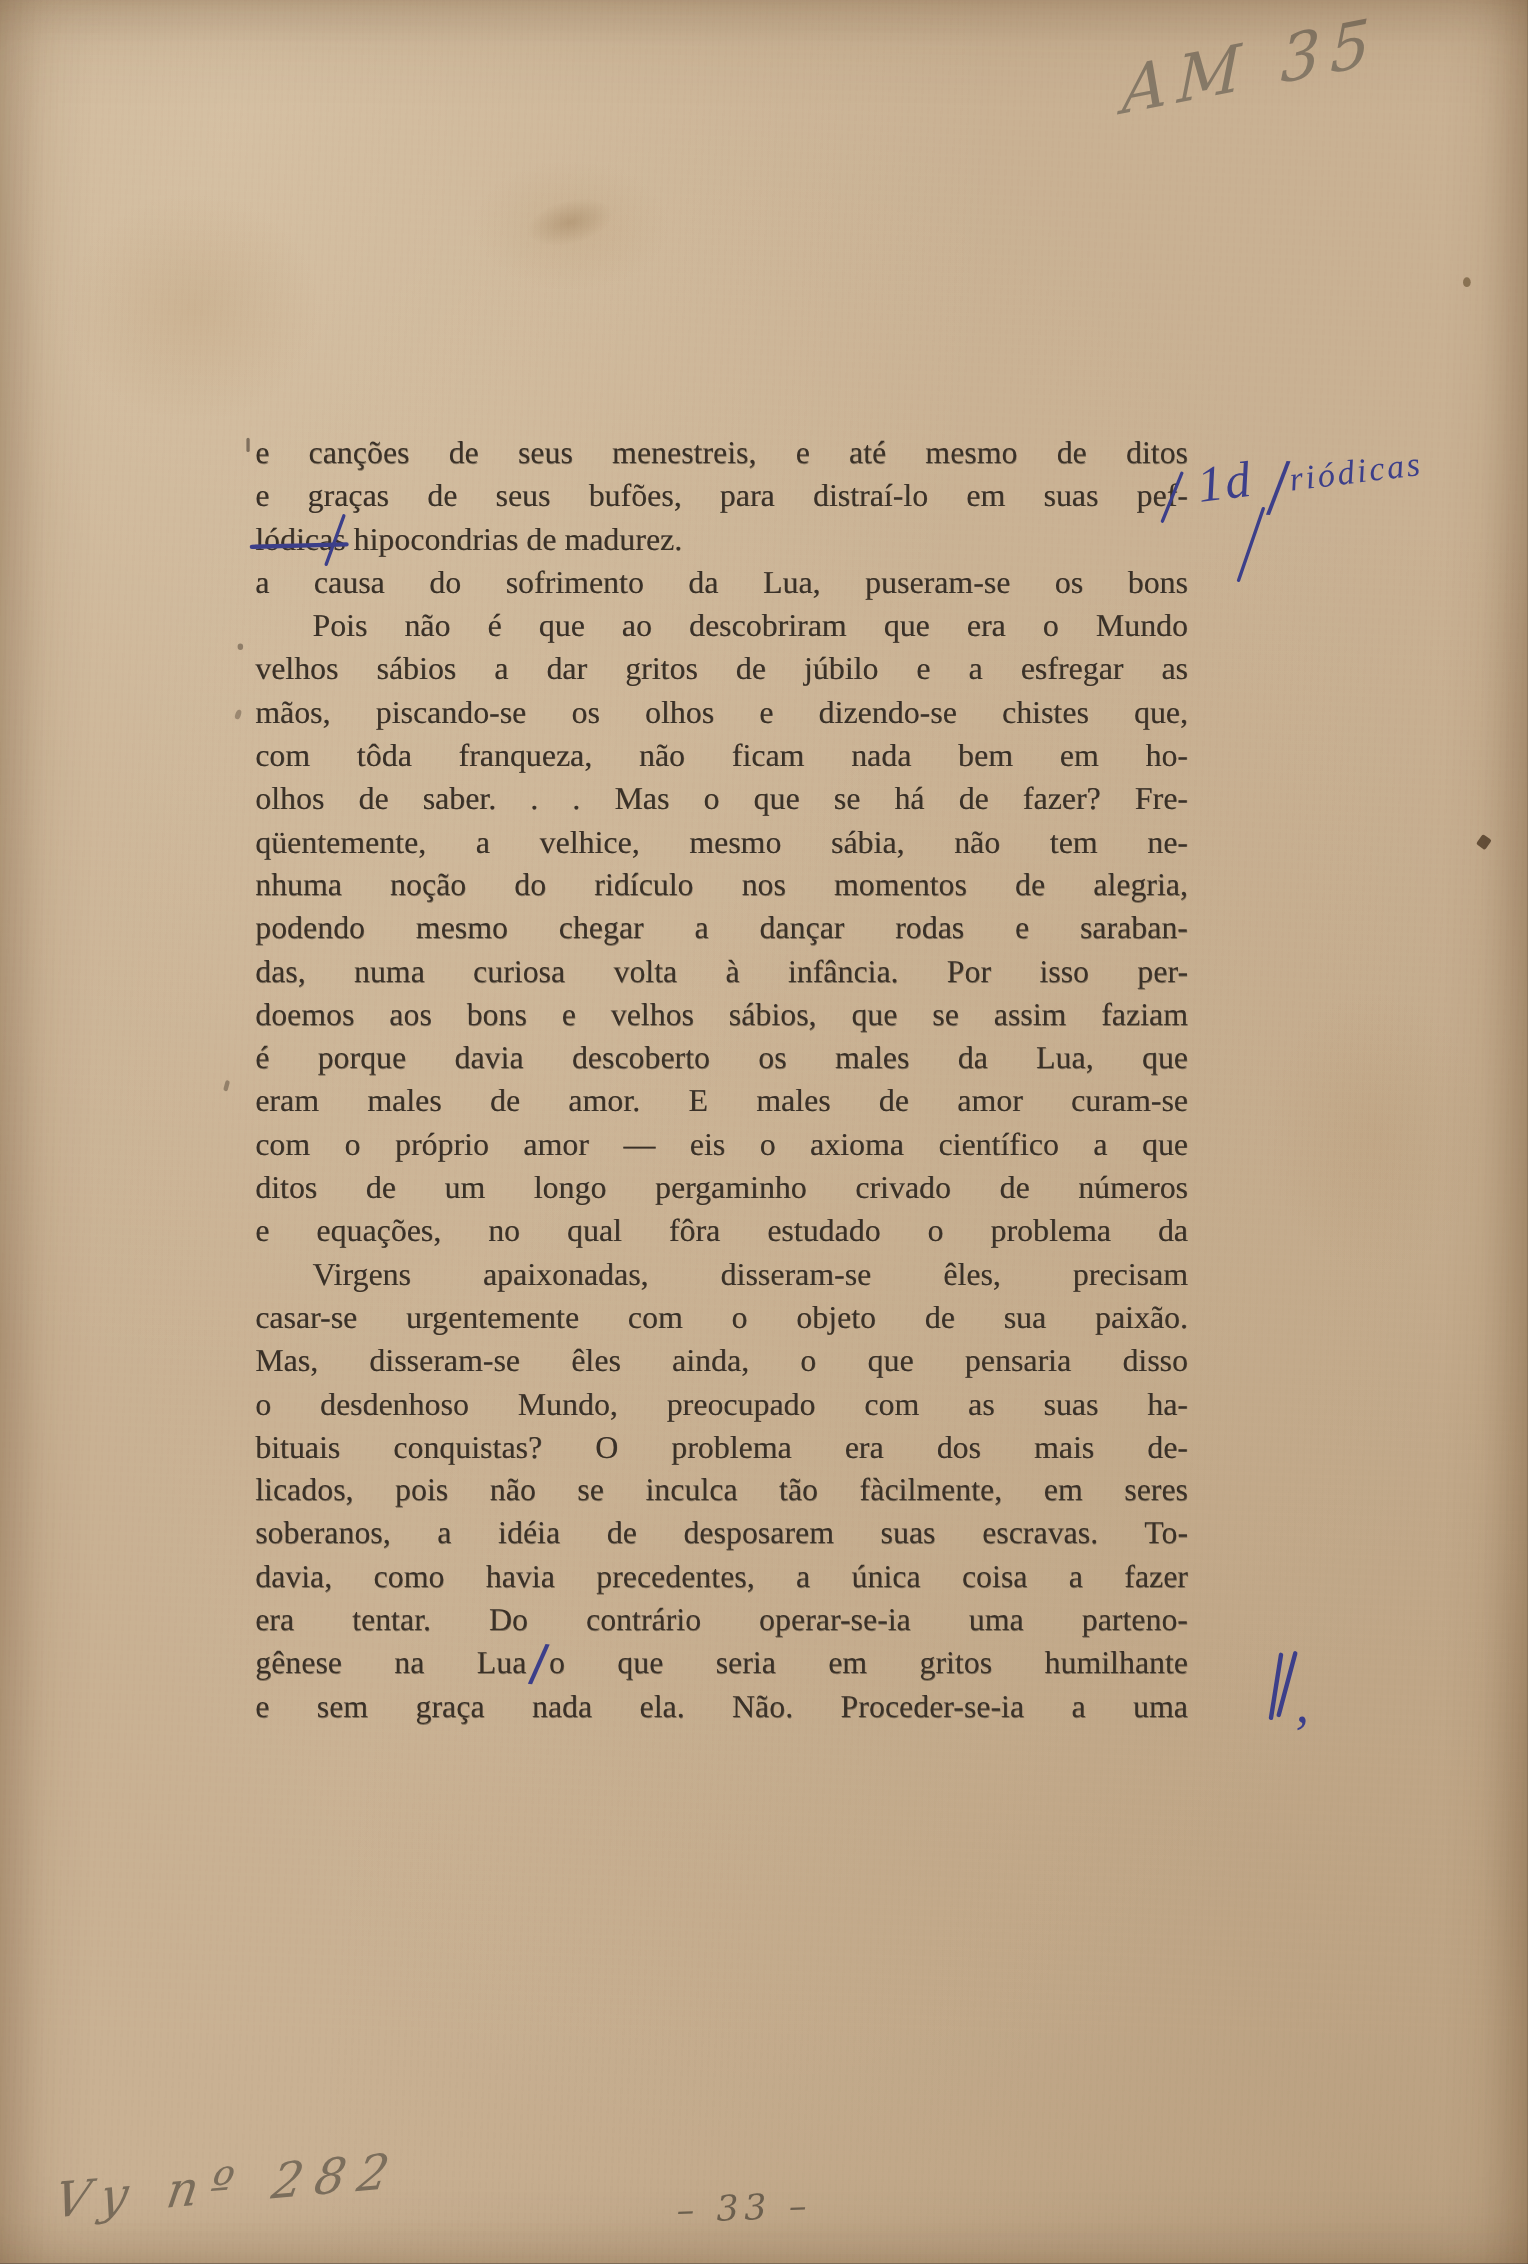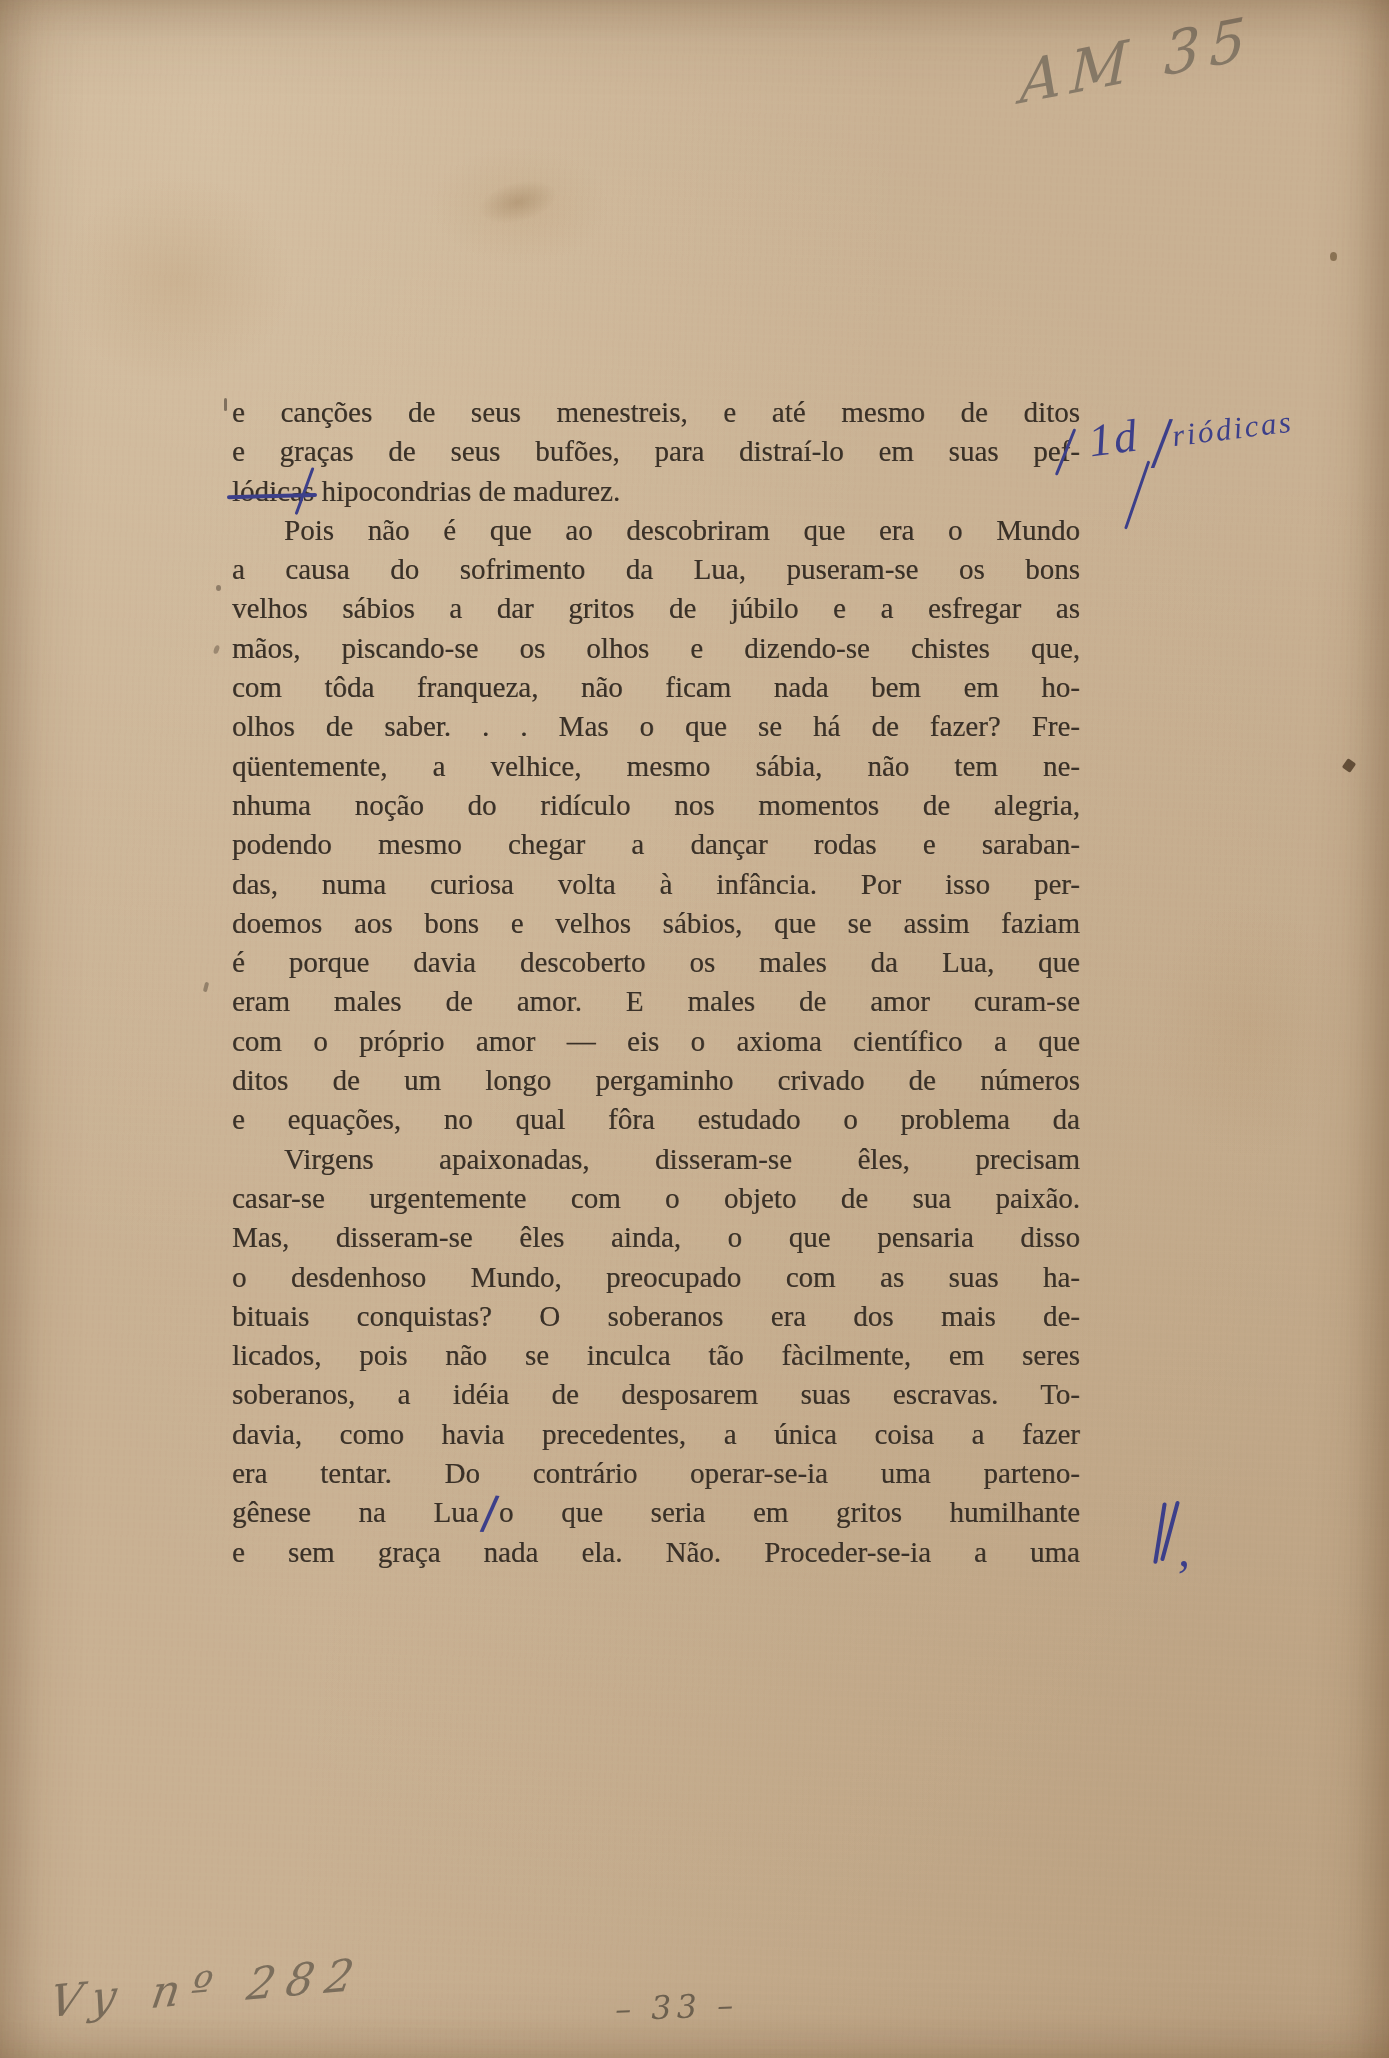--- a/index.html
+++ b/index.html
@@ -126,41 +126,41 @@
   <div class="speck sp4"></div>
   <div class="speck sp5"></div>
   <div class="speck sp6"></div>
 
   <div class="am35">AM 35</div>
 
   <div class="textblock">
     <div class="ln">e canções de seus menestreis, e até mesmo de ditos</div>
     <div class="ln"><span>e graças de seus bufões, para distraí-lo em suas pe</span><span class="bslash">f</span><span>-</span></div>
     <div class="ln end"><span class="struckword">lódicas</span><span> hipocondrias de madurez.</span></div>
+    <div class="ln">a causa do sofrimento da Lua, puseram-se os bons</div>
     <div class="ln ind">Pois não é que ao descobriram que era o Mundo</div>
-    <div class="ln">a causa do sofrimento da Lua, puseram-se os bons</div>
     <div class="ln">velhos sábios a dar gritos de júbilo e a esfregar as</div>
     <div class="ln">mãos, piscando-se os olhos e dizendo-se chistes que,</div>
     <div class="ln">com tôda franqueza, não ficam nada bem em ho-</div>
     <div class="ln">olhos de saber. . .  Mas o que se há de fazer? Fre-</div>
     <div class="ln">qüentemente, a velhice, mesmo sábia, não tem ne-</div>
     <div class="ln">nhuma noção do ridículo nos momentos de alegria,</div>
     <div class="ln">podendo mesmo chegar a dançar rodas e saraban-</div>
     <div class="ln">das, numa curiosa volta à infância. Por isso per-</div>
     <div class="ln">doemos aos bons e velhos sábios, que se assim faziam</div>
     <div class="ln">é porque davia descoberto os males da Lua, que</div>
     <div class="ln">eram males de amor. E males de amor curam-se</div>
     <div class="ln">com o próprio amor — eis o axioma científico a que</div>
     <div class="ln">ditos de um longo pergaminho crivado de números</div>
     <div class="ln">e equações, no qual fôra estudado o problema da</div>
     <div class="ln ind">Virgens apaixonadas, disseram-se êles, precisam</div>
     <div class="ln">casar-se urgentemente com o objeto de sua paixão.</div>
     <div class="ln">Mas, disseram-se êles ainda, o que pensaria disso</div>
     <div class="ln">o desdenhoso Mundo, preocupado com as suas ha-</div>
-    <div class="ln">bituais conquistas? O soberanos era dos mais de-</div>
+    <div class="ln">bituais conquistas? O problema era dos mais de-</div>
     <div class="ln">licados, pois não se inculca tão fàcilmente, em seres</div>
     <div class="ln">soberanos, a idéia de desposarem suas escravas. To-</div>
     <div class="ln">davia, como havia precedentes, a única coisa a fazer</div>
     <div class="ln">era tentar. Do contrário operar-se-ia uma parteno-</div>
     <div class="ln"><span>gênese na Lua</span><span class="ins-slash">/</span><span>o que seria em gritos humilhante</span></div>
     <div class="ln">e sem graça nada ela. Não. Proceder-se-ia a uma</div>
   </div>
 
   <div class="margin-note">
     <span class="mk">1d</span><span class="mk-slash">/</span><span class="mk-word">riódicas</span>

